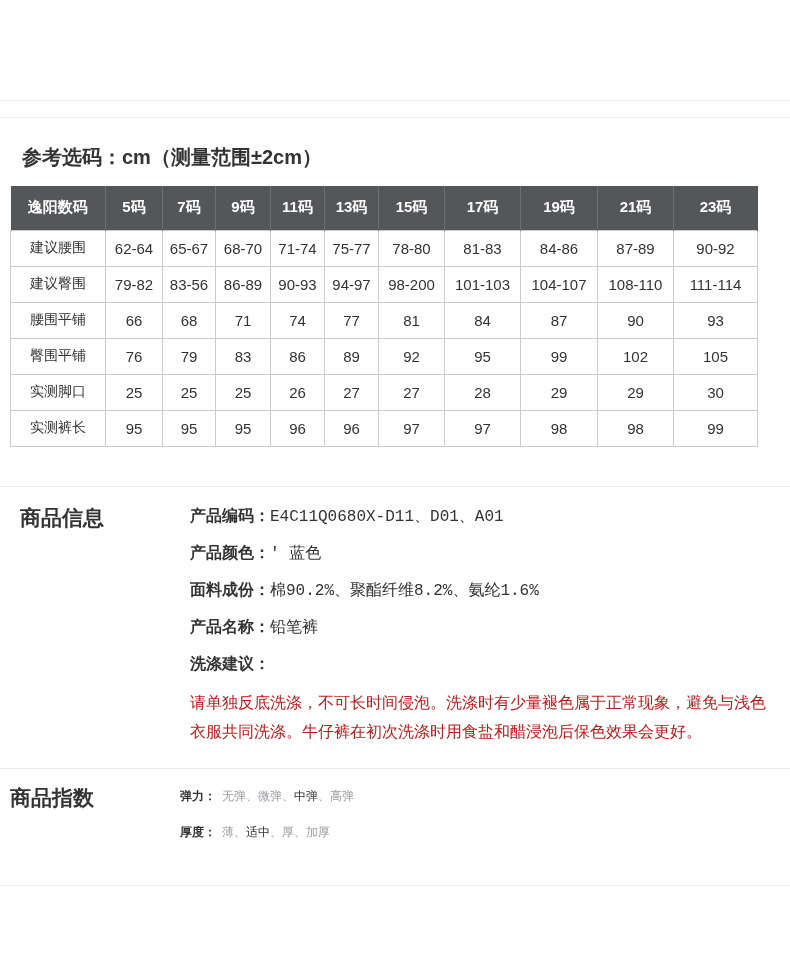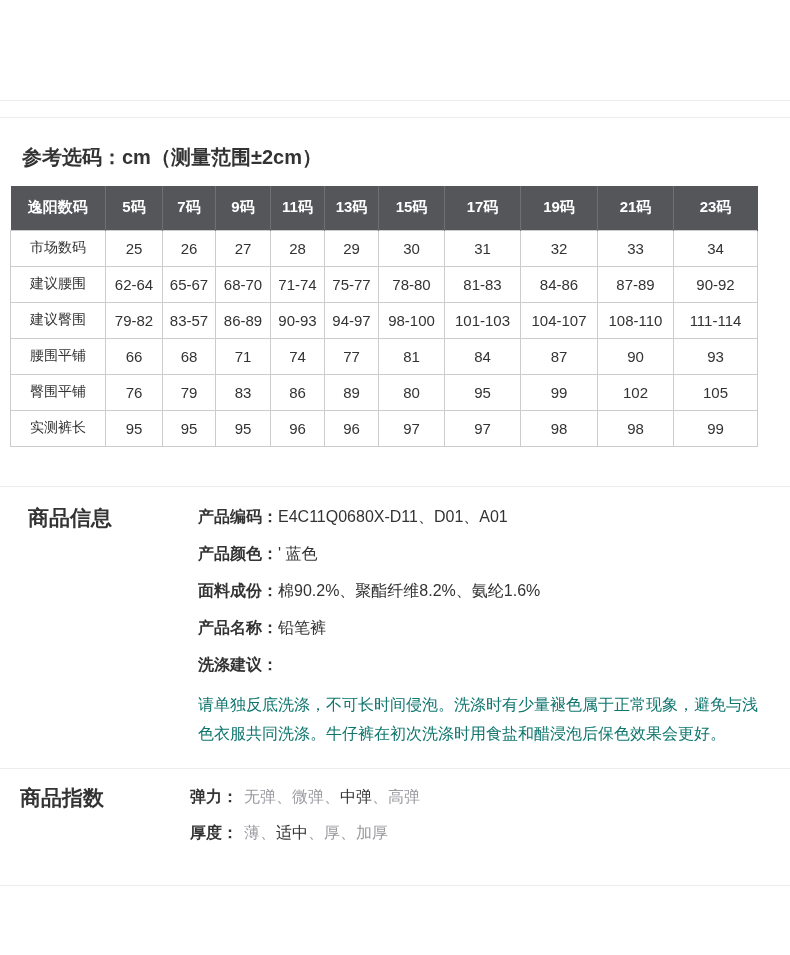--- a/index.html
+++ b/index.html
@@ -27,38 +27,38 @@
     border-right: 1px solid #6e7075; padding: 0 2px;
   }
   .size-table th:last-child { border-right: 1px solid #54565a; text-align: center; }
   .size-table td {
     border: 1px solid #cccccc; height: 36px; text-align: center;
     font-size: 15px; color: #333333; background: #ffffff; padding: 0 2px;
   }
   .size-table td.rowlabel { font-size: 14px; }
 
   .section { display: flex; align-items: flex-start; }
-  .info-section { padding: 18px 18px 0 28px; }
-  .index-section { padding: 16px 18px 0 20px; }
+  .info-section { padding: 18px 18px 0 20px; }
+  .index-section { padding: 16px 18px 0 10px; }
   .section-heading {
     font-size: 21px; font-weight: bold; color: #333;
     margin: 0; flex: 0 0 170px; width: 170px; line-height: 26px;
   }
-  .section-body { flex: 1; min-width: 0; }
+  .section-body { flex: 1; min-width: 0; font-family: Liberation Mono, monospace; }
 
   .field { font-size: 16px; line-height: 24px; margin-bottom: 13px; }
   .flabel { font-weight: bold; color: #333; }
   .fvalue { color: #333; }
-  .wash-note { font-size: 16px; line-height: 29px; margin: 2px 0 0 0; padding-right: 6px; color: #0f766e; }
+  .wash-note { font-size: 16px; line-height: 29px; margin: 2px 0 0 0; padding-right: 6px; color: #b91c1c; }
 
   .divider-info { margin-top: 39px; }
   .divider-index { margin-top: 20px; }
   .divider-bottom { margin-top: 28px; }
 
-  .index-row { font-size: 16px; line-height: 24px; margin-bottom: 12px; }
+  .index-row { font-size: 12px; line-height: 24px; margin-bottom: 12px; }
   .index-label { font-weight: bold; color: #333; margin-right: 6px; }
   .opt.dim { color: #9a9aa0; }
   .sep { color: #9a9aa0; }
   .opt.sel { color: #333333; }
 </style>
 </head>
 <body>
 
 <div class="top-spacer"></div>
 <div class="divider"></div>
@@ -90,53 +90,40 @@
       <th>13码</th>
       <th>15码</th>
       <th>17码</th>
       <th>19码</th>
       <th>21码</th>
       <th>23码</th>
     </tr>
   </thead>
   <tbody>
     <tr>
-      <td class="rowlabel">市场数码</td>
-      <td>25</td>
-      <td>26</td>
-      <td>27</td>
-      <td>28</td>
-      <td>29</td>
-      <td>30</td>
-      <td>31</td>
-      <td>32</td>
-      <td>33</td>
-      <td>34</td>
-    </tr>
-    <tr>
       <td class="rowlabel">建议腰围</td>
       <td>62-64</td>
       <td>65-67</td>
       <td>68-70</td>
       <td>71-74</td>
       <td>75-77</td>
       <td>78-80</td>
       <td>81-83</td>
       <td>84-86</td>
       <td>87-89</td>
       <td>90-92</td>
     </tr>
     <tr>
       <td class="rowlabel">建议臀围</td>
       <td>79-82</td>
-      <td>83-57</td>
+      <td>83-56</td>
       <td>86-89</td>
       <td>90-93</td>
       <td>94-97</td>
-      <td>98-100</td>
+      <td>98-200</td>
       <td>101-103</td>
       <td>104-107</td>
       <td>108-110</td>
       <td>111-114</td>
     </tr>
     <tr>
       <td class="rowlabel">腰围平铺</td>
       <td>66</td>
       <td>68</td>
       <td>71</td>
@@ -148,25 +135,38 @@
       <td>90</td>
       <td>93</td>
     </tr>
     <tr>
       <td class="rowlabel">臀围平铺</td>
       <td>76</td>
       <td>79</td>
       <td>83</td>
       <td>86</td>
       <td>89</td>
-      <td>80</td>
+      <td>92</td>
       <td>95</td>
       <td>99</td>
       <td>102</td>
       <td>105</td>
+    </tr>
+    <tr>
+      <td class="rowlabel">实测脚口</td>
+      <td>25</td>
+      <td>25</td>
+      <td>25</td>
+      <td>26</td>
+      <td>27</td>
+      <td>27</td>
+      <td>28</td>
+      <td>29</td>
+      <td>29</td>
+      <td>30</td>
     </tr>
     <tr>
       <td class="rowlabel">实测裤长</td>
       <td>95</td>
       <td>95</td>
       <td>95</td>
       <td>96</td>
       <td>96</td>
       <td>97</td>
       <td>97</td>

